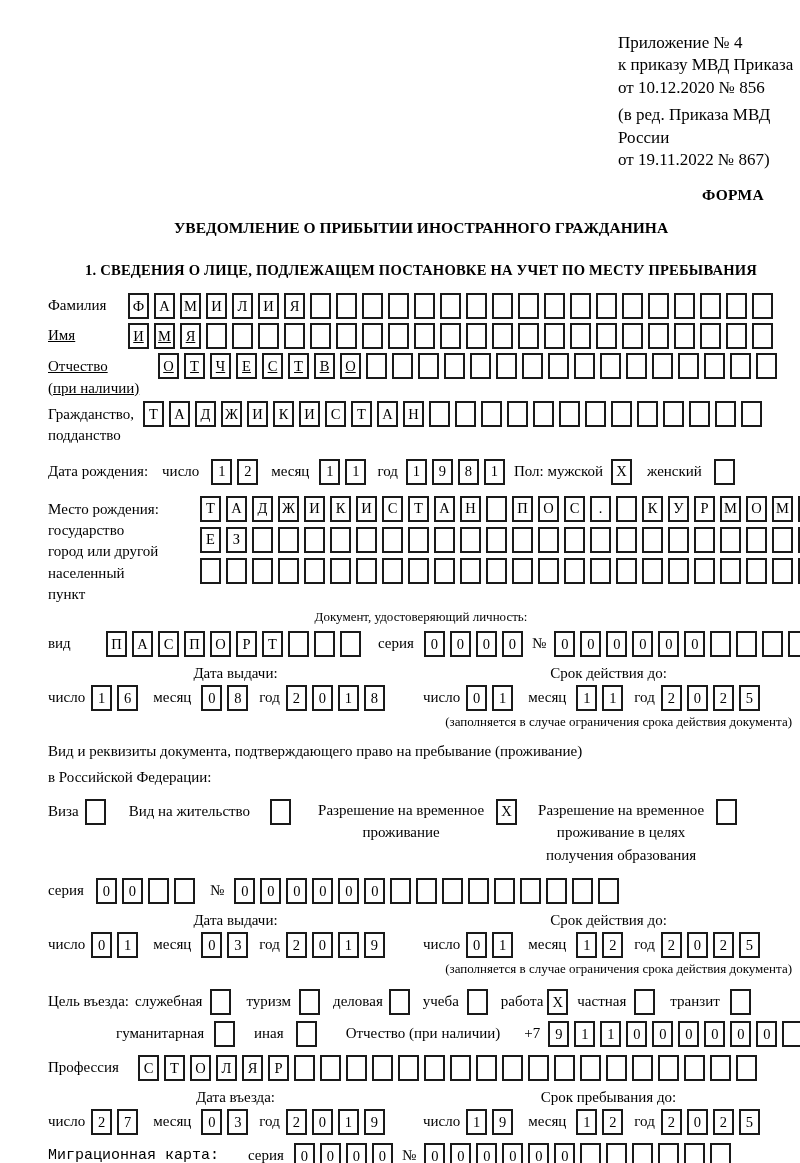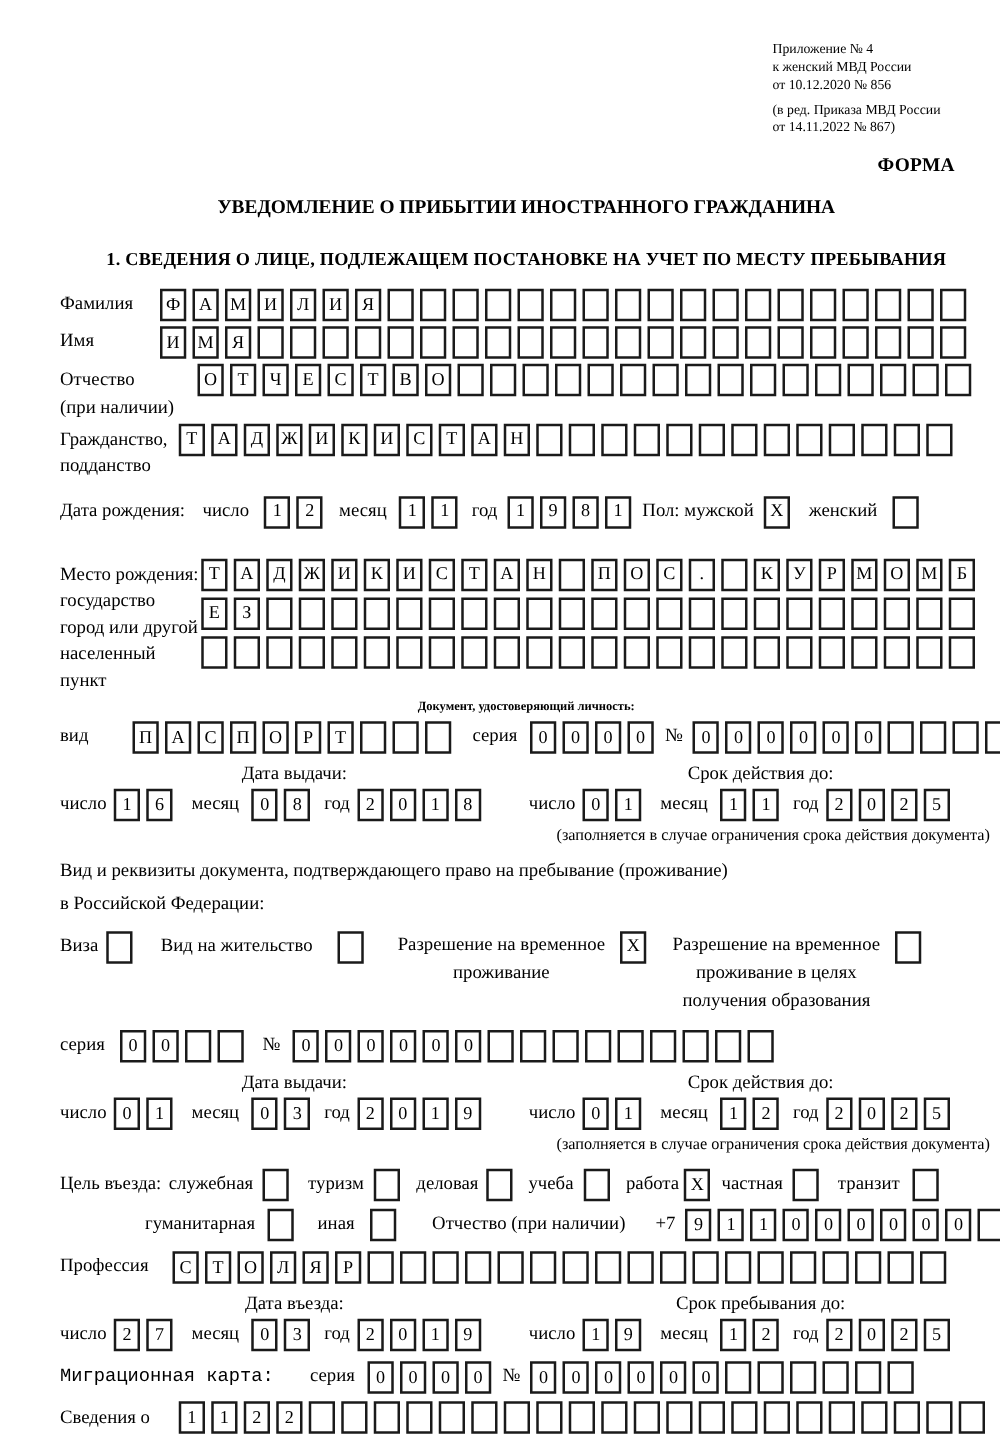--- a/index.html
+++ b/index.html
@@ -6,48 +6,48 @@
   html,body { margin:0; padding:0; }
   body {
     width:800px; height:1163px; overflow:hidden;
     background:#fff; color:#000;
     font-family:"Liberation Serif","DejaVu Serif",serif;
     font-size:15px;
   }
   .page { padding:32px 6px 0 48px; }
 
   
-  .annex { margin-left:570px; font-size:11px; line-height:1.32; }
+  .annex { margin-left:570px; font-size:17px; line-height:1.32; }
   .annex .gap { height:5px; }
   .forma { text-align:right; padding-right:30px; font-weight:bold; font-size:15.5px; margin-top:14px; letter-spacing:.3px; }
 
   .title { text-align:center; font-weight:bold; font-size:15.5px; line-height:1.6; margin-top:12px; }
   .title-underline { display:inline-block; width:58px; border-bottom:2px solid #3a3a3a; height:14px; margin-left:8px; }
 
   .sec-heading { text-align:center; font-weight:bold; font-size:14.6px; margin-top:22px; letter-spacing:.2px; }
 
   
   .cells { display:flex; flex:none; }
   .cell {
     width:21px; height:26px; flex:none;
     border:2px solid #1a1a1a; margin-right:5px;
     display:flex; align-items:center; justify-content:center;
     font-size:14.5px; background:#fff;
   }
   .frow { display:flex; align-items:flex-start; }
   .flabel { flex:none; padding-top:4px; }
   .inl { padding-top:4px; flex:none; }
 
-  .mt4{margin-top:4px;} .mt6{margin-top:6px;} .mt8{margin-top:8px;}
-  .mt10{margin-top:24px;} .mt12{margin-top:12px;} .mt14{margin-top:14px;}
+  .mt4{margin-top:4px;text-decoration:underline;} .mt6{margin-top:6px;} .mt8{margin-top:8px;}
+  .mt10{margin-top:11px;gap:39px;} .mt12{margin-top:12px;} .mt14{margin-top:14px;}
 
   .lblcol { flex:none; line-height:1.42; padding-top:3px; }
   .rows > .cells { margin-bottom:5px; }
 
-  .doc-heading { text-align:center; font-weight:bold; font-size:10px; margin:4px 0 6px 0; }
+  .doc-heading { text-align:center; font-weight:normal; font-size:13px; margin:4px 0 6px 0; }
 
   
   .twocol { display:flex; margin-top:8px; }
   .twocol .colL { width:375px; flex:none; }
   .twocol .colR { flex:1; }
   .colhead { text-align:center; font-size:15px; margin-bottom:3px; }
   .dgroup { display:flex; align-items:flex-start; }
   .dgroup .dlbl { padding-top:4px; flex:none; }
   .note-row { text-align:right; font-size:13px; margin-top:3px; padding-right:2px; }
 
@@ -60,25 +60,25 @@
   .purpose { display:flex; align-items:flex-start; margin-top:12px;text-align:center; }
   .purpose .plbl { padding-top:4px; flex:none; }
 </style>
 </head>
 <body>
 
 <div class="page">
 
   <div class="annex">
     <div>Приложение № 4</div>
-    <div>к женский МВД России</div>
+    <div>к приказу МВД Приказа</div>
     <div>от 10.12.2020 № 856</div>
     <div class="gap"></div>
     <div>(в ред. Приказа МВД России</div>
-    <div>от 14.11.2022 № 867)</div>
+    <div>от 19.11.2022 № 867)</div>
   </div>
 
   <div class="forma">ФОРМА</div>
 
   <div class="title">
     <div>УВЕДОМЛЕНИЕ О ПРИБЫТИИ ИНОСТРАННОГО ГРАЖДАНИНА</div>
   </div>
 
   <div class="sec-heading">1. СВЕДЕНИЯ О ЛИЦЕ, ПОДЛЕЖАЩЕМ ПОСТАНОВКЕ НА УЧЕТ ПО МЕСТУ ПРЕБЫВАНИЯ</div>
 

